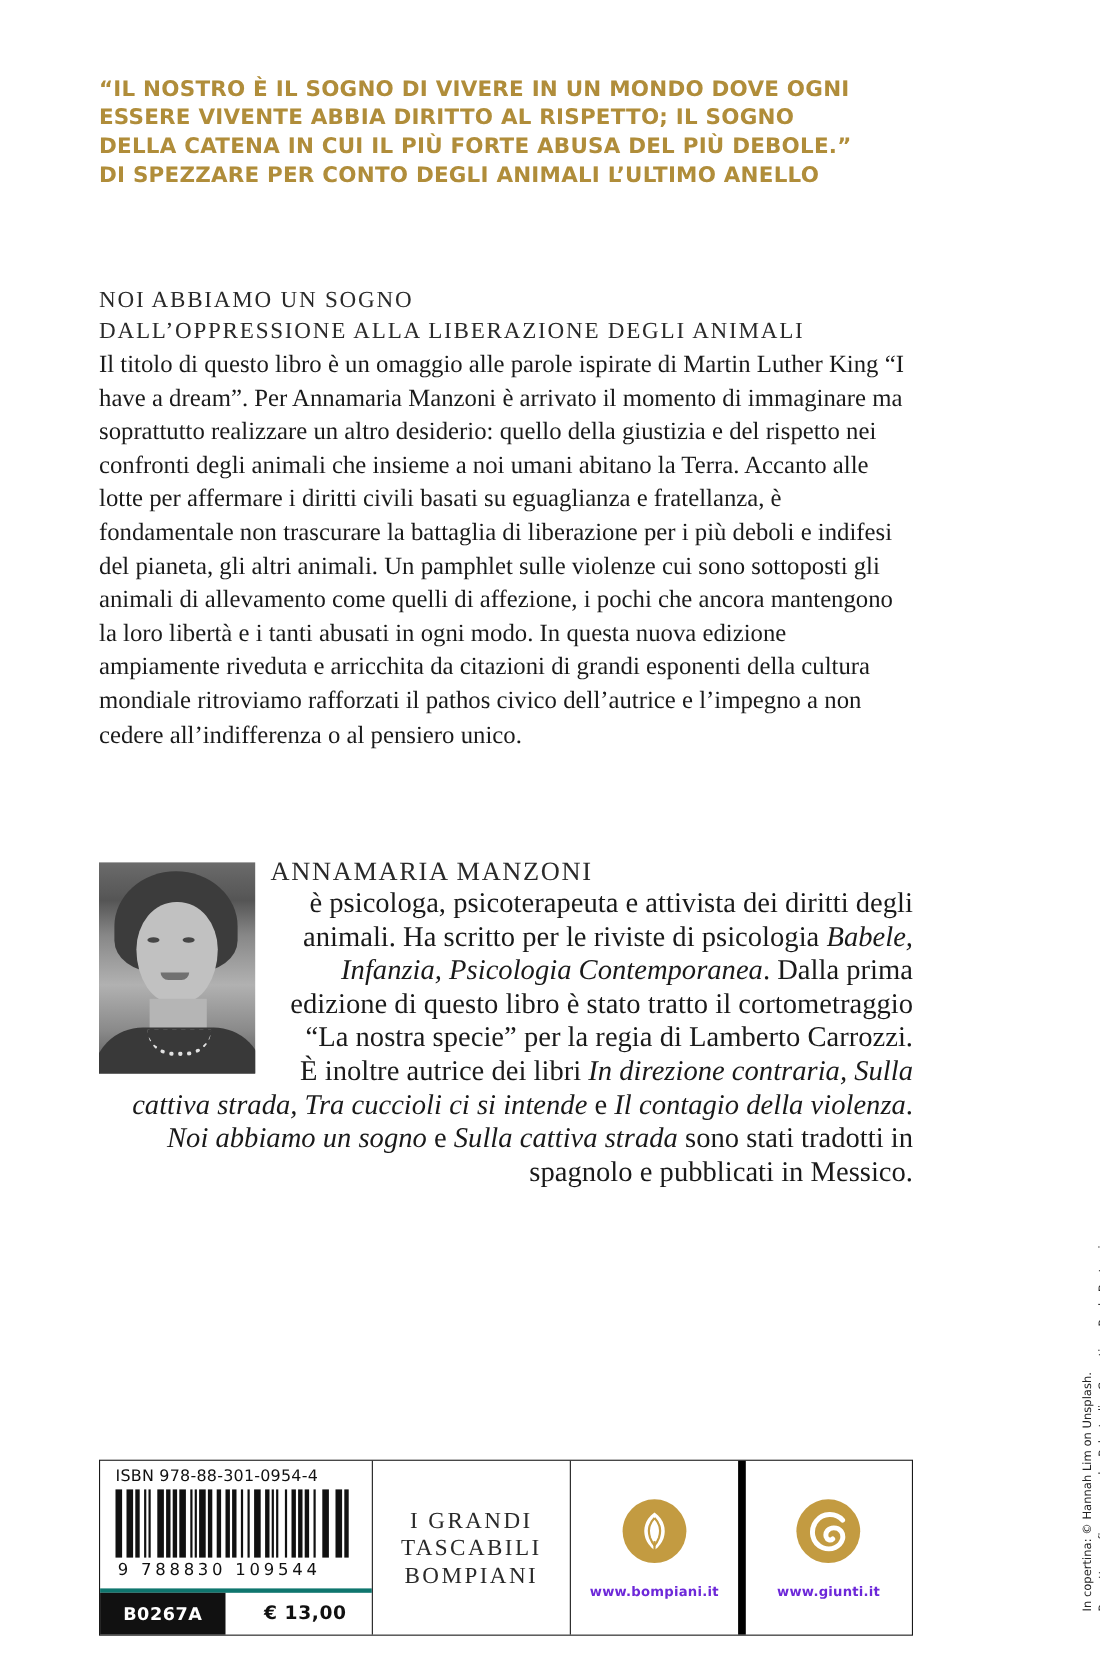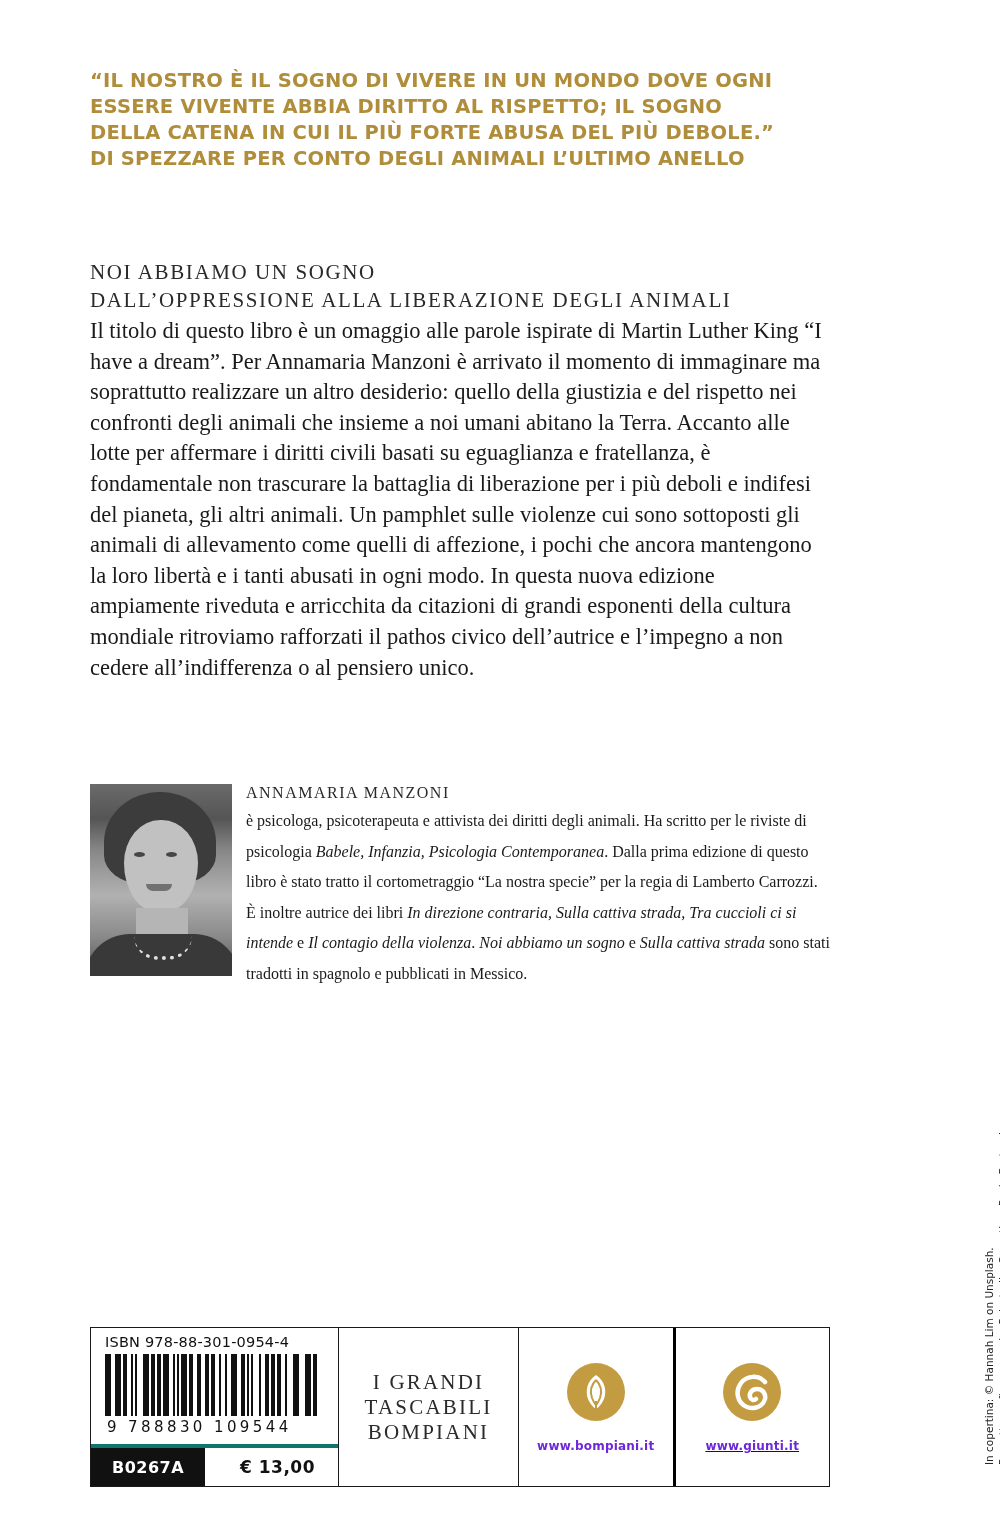--- a/index.html
+++ b/index.html
@@ -121,29 +121,30 @@
   }
   .author-photo .necklace {
     position: absolute;
     left: 44px; top: 152px;
     width: 58px; height: 20px;
     border-bottom: 4px dotted #e6e0d6;
     border-radius: 0 0 40px 40px;
   }
   .author-name {
     font-family: "Liberation Serif", serif;
-    font-size: 16px;
+    font-size: 24px;
     letter-spacing: 1.5px;
     line-height: 26px;
     color: #2a2a2a;
     padding-top: 2px;
   }
   .author-bio {
-    font-size: 16px;
+    font-size: 26px;
     line-height: 30.6px;
+    text-align: right;
   }
   .author-bio p { margin: 0; }
   .author-bio i, .blurb i { font-style: italic; }
 
   
   .footer {
     position: absolute;
     left: 90px;
     top: 1327px;
     width: 740px;
@@ -238,21 +239,21 @@
     line-height: 25px;
   }
   .logo-cell {
     flex: 1;
     display: flex;
     flex-direction: column;
     align-items: center;
     justify-content: center;
     gap: 12px;
   }
-  .logo-cell + .logo-cell { border-left: 3px solid #000000; text-decoration: underline; }
+  .logo-cell + .logo-cell { border-left: 7px solid #000000; }
   .logo-url {
     font-family: "DejaVu Sans", sans-serif;
     font-size: 12px;
     font-weight: bold;
     color: #6d28d9;
     letter-spacing: 0.2px;
   }
 
   
   .side-credits {

